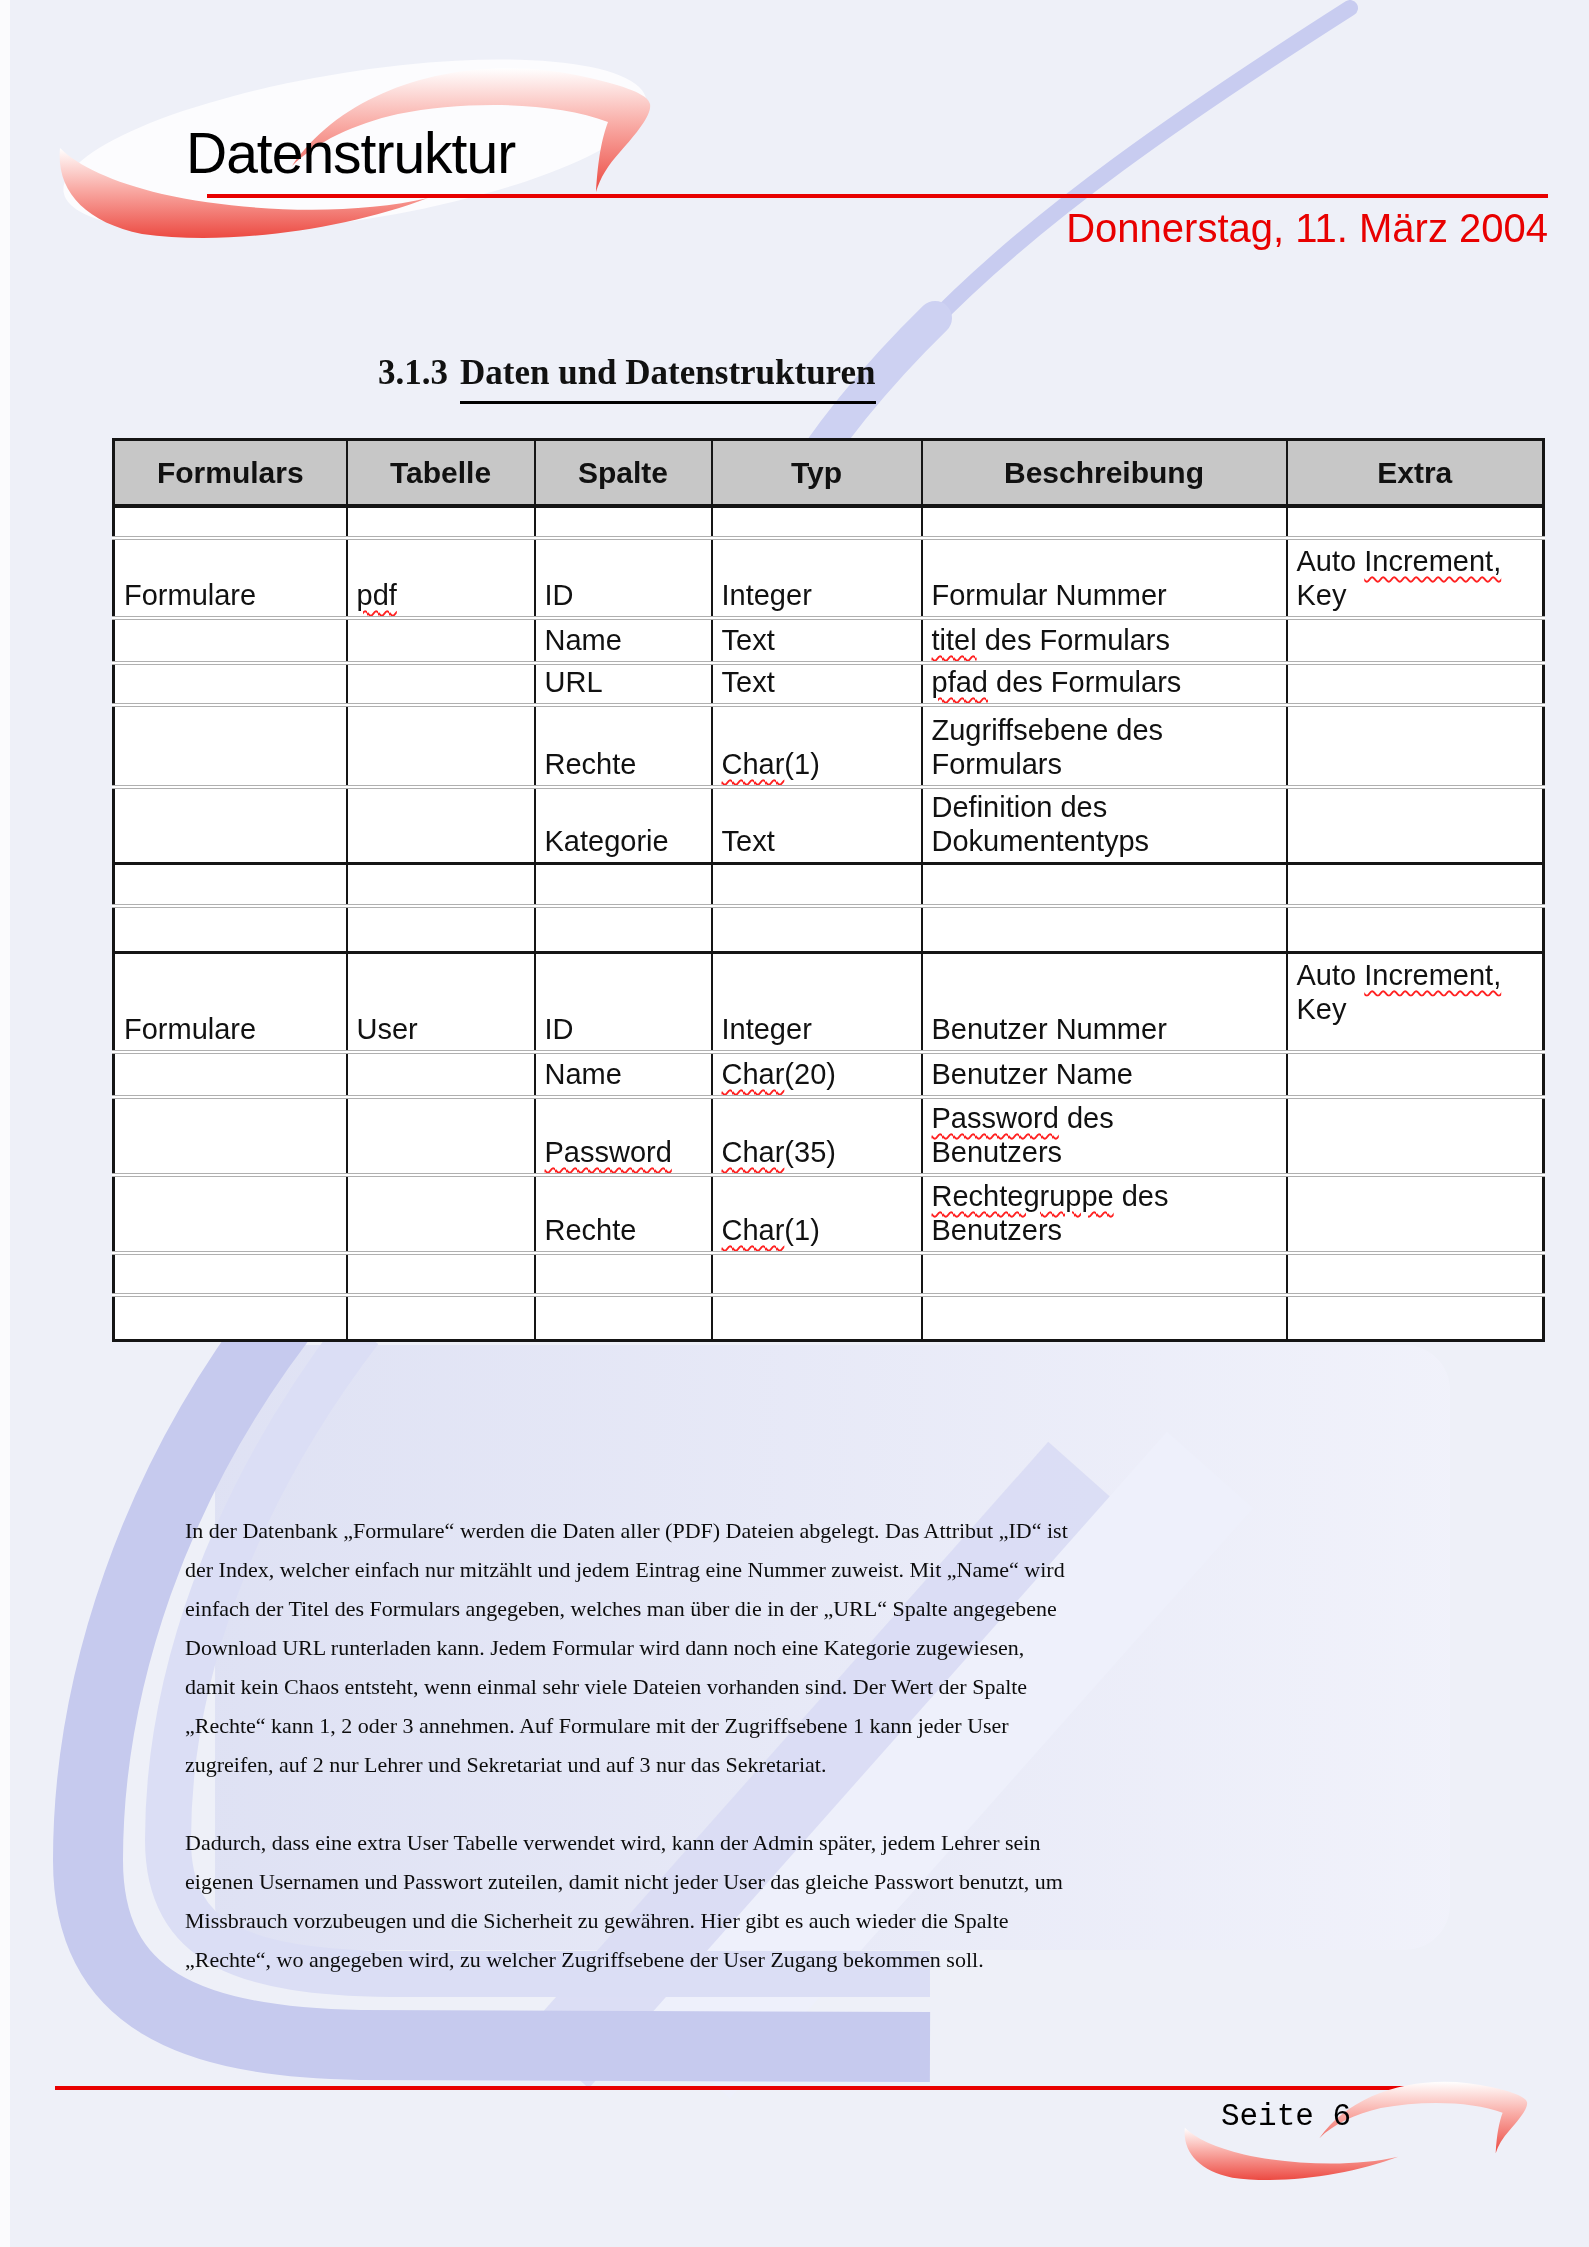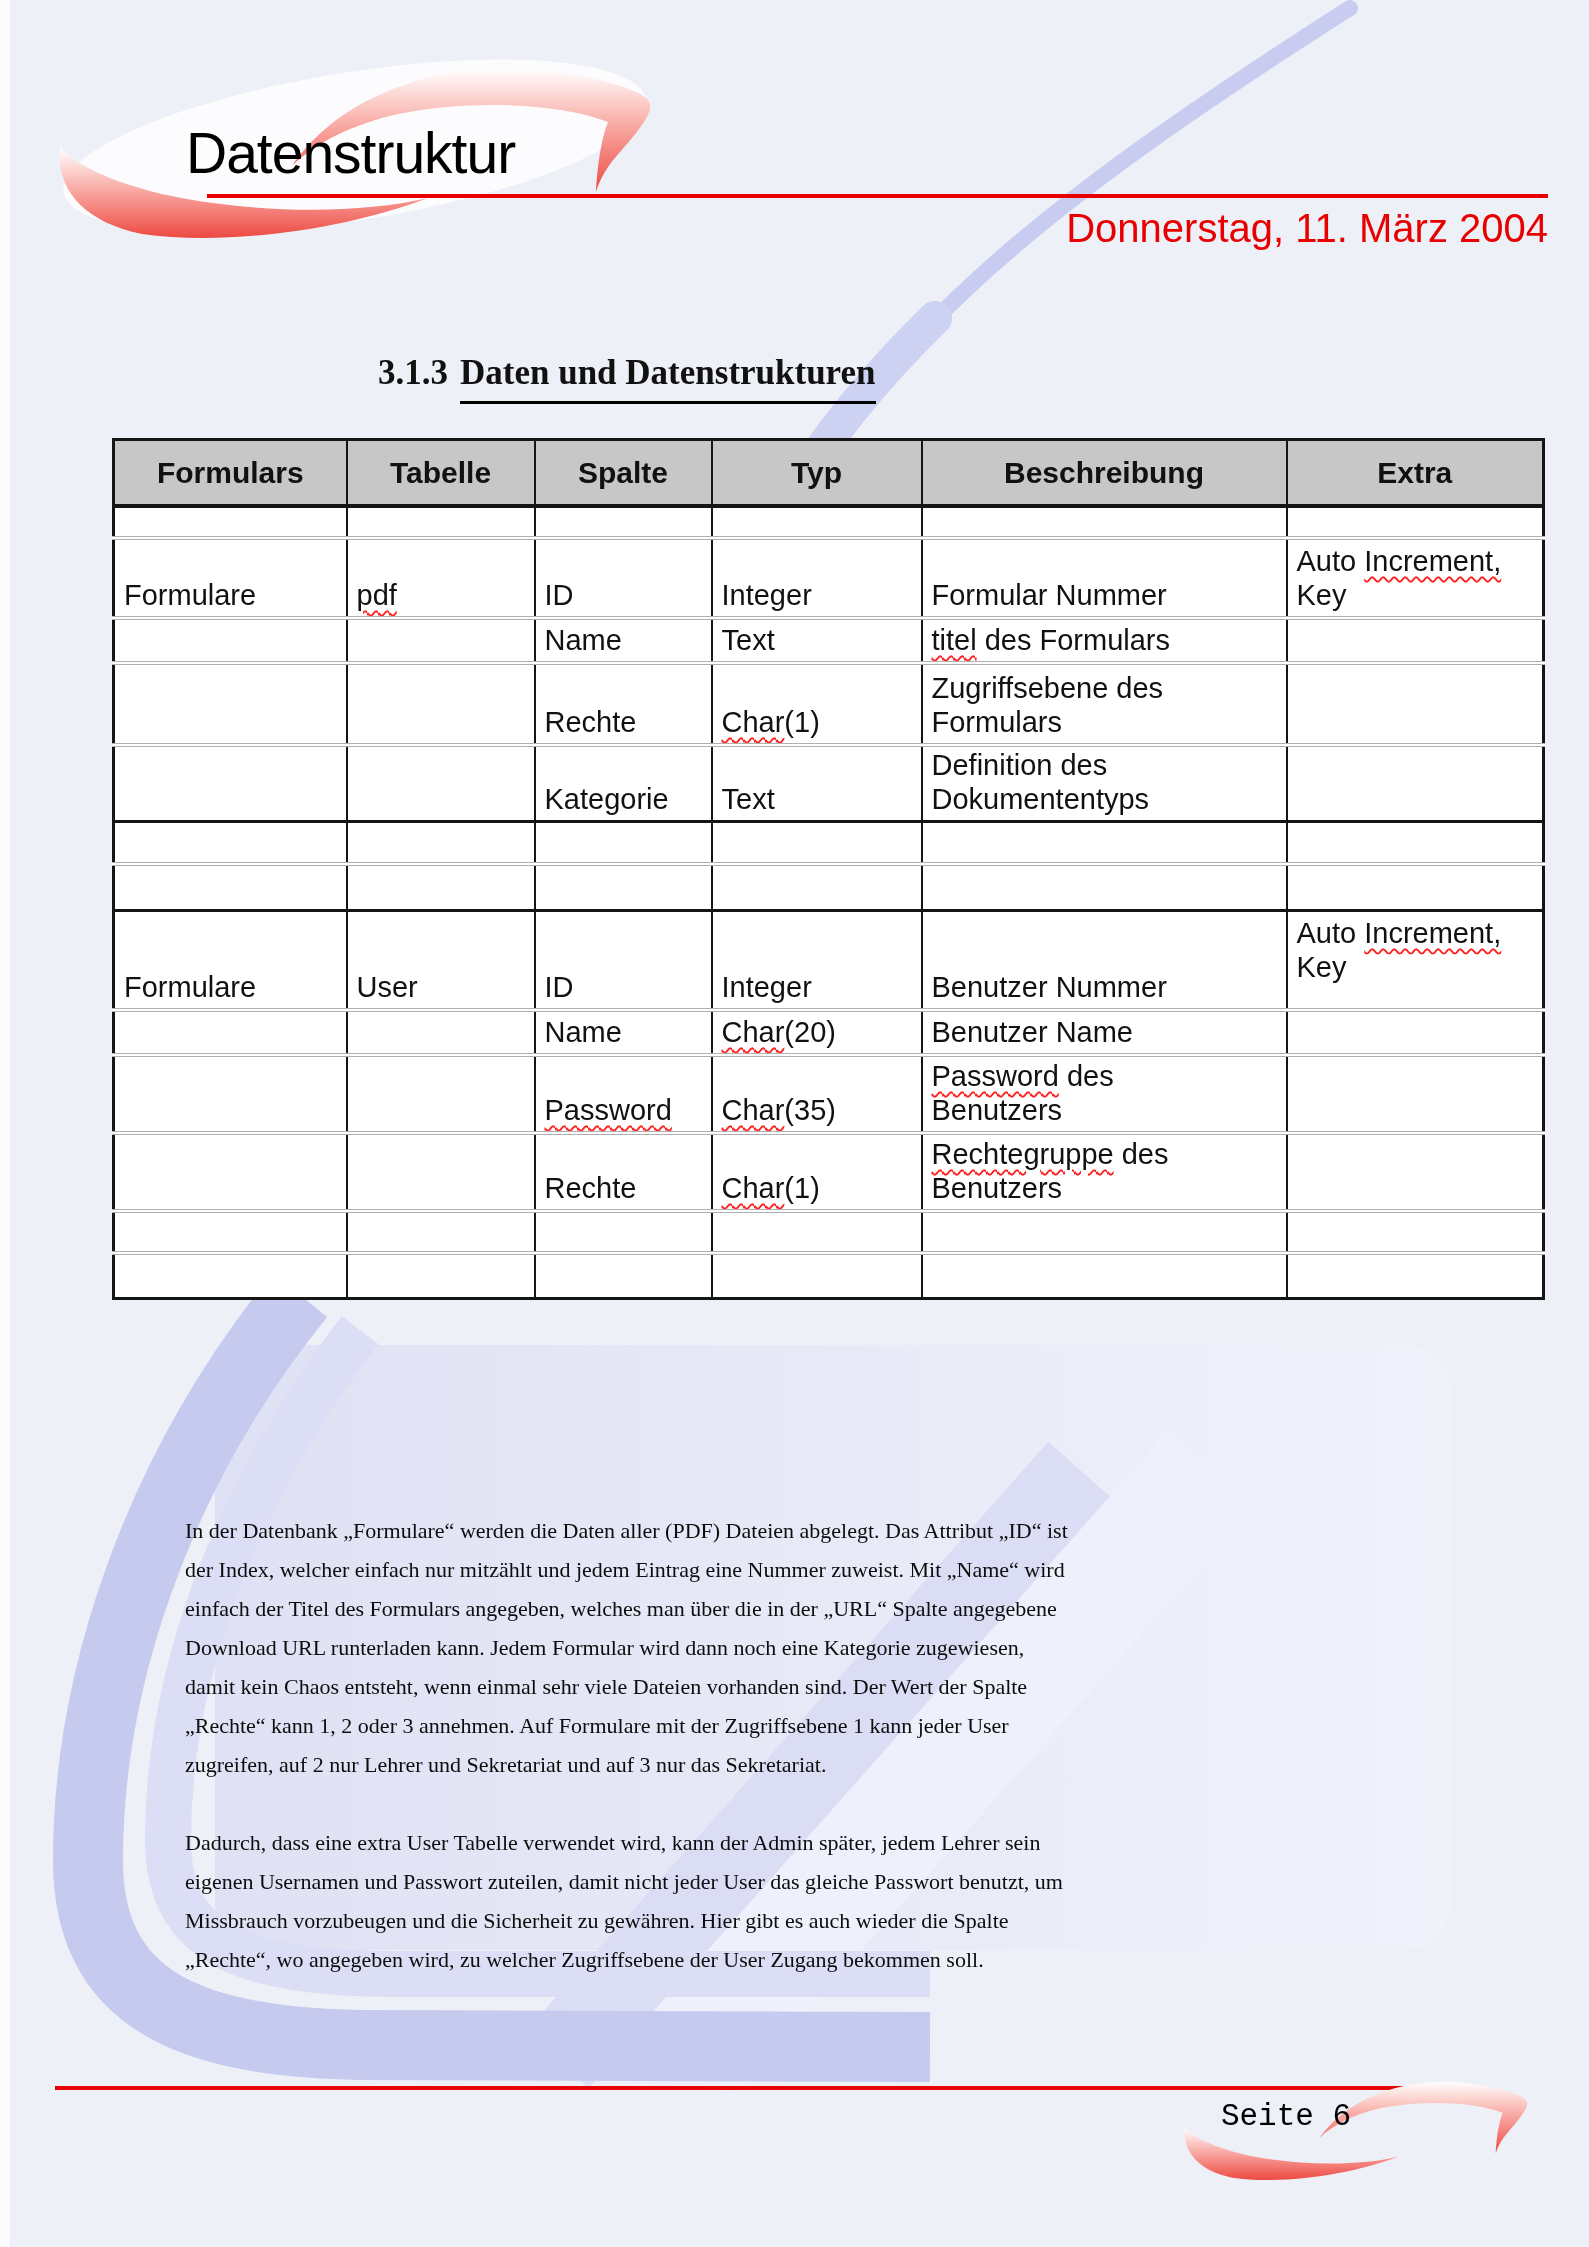--- a/index.html
+++ b/index.html
@@ -122,20 +122,28 @@
 Key</span></td>
           </tr>
           <tr class="bt-gray" style="height: 45px;">
             <td></td>
             <td></td>
             <td><span>Name</span></td>
             <td><span>Text</span></td>
             <td><span class="sq">titel</span><span> des Formulars</span></td>
             <td></td>
           </tr>
+          <tr class="bt-gray" style="height: 40px;">
+            <td></td>
+            <td></td>
+            <td><span>URL</span></td>
+            <td><span>Text</span></td>
+            <td><span class="sq">pfad</span><span> des Formulars</span></td>
+            <td></td>
+          </tr>
           <tr class="bt-gray" style="height: 82px;">
             <td></td>
             <td></td>
             <td><span>Rechte</span></td>
             <td><span class="sq">Char</span><span>(1)</span></td>
             <td><span>Zugriffsebene des
 Formulars</span></td>
             <td></td>
           </tr>
           <tr class="bt-gray" style="height: 76px;">

